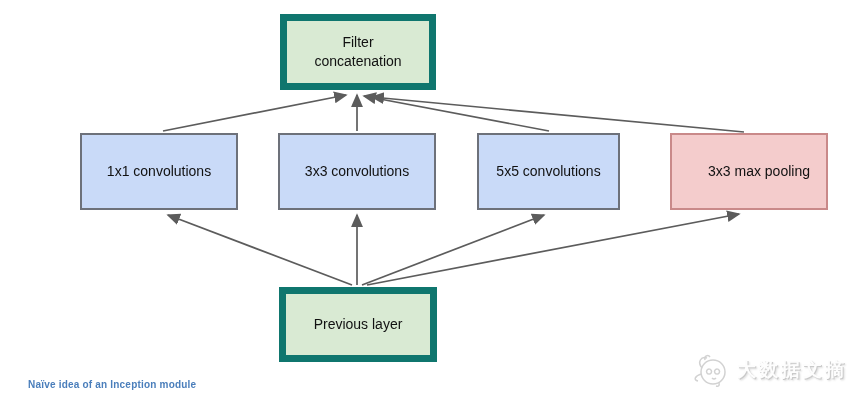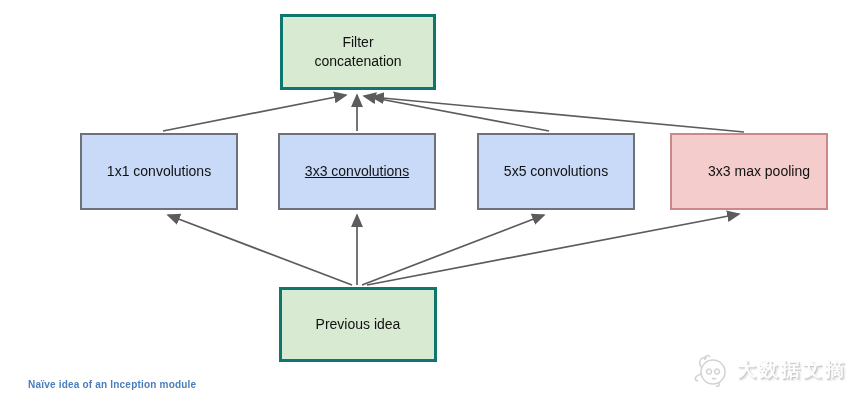--- a/index.html
+++ b/index.html
@@ -27,29 +27,29 @@
     display: flex;
     align-items: center;
     justify-content: center;
     text-align: center;
     font-size: 14px;
     line-height: 19px;
     color: #111111;
     box-sizing: border-box;
   }
   .node .lbl { display: inline-block; }
-  .green  { background: #d9ead3; border: 3px solid #0f766e; }
+  .green  { background: #d9ead3; border: 7px solid #0f766e; }
   .blue   { background: #c9daf8; border: 2px solid #6d717a; }
   .pink   { background: #f4cccc; border: 2px solid #c98989; padding-left: 20px; }
 
   #node-filter-concat { left: 280px; top: 14px;  width: 156px; height: 76px; }
   #node-filter-concat .lbl { width: 110px; }
   #node-conv1         { left: 80px;  top: 133px; width: 158px; height: 77px; }
-  #node-conv3         { left: 278px; top: 133px; width: 158px; height: 77px; text-decoration: underline; }
-  #node-conv5         { left: 477px; top: 133px; width: 158px; height: 77px; }
+  #node-conv3         { left: 278px; top: 133px; width: 158px; height: 77px; }
+  #node-conv5         { left: 477px; top: 133px; width: 143px; height: 77px; }
   #node-maxpool       { left: 670px; top: 133px; width: 158px; height: 77px; }
   #node-prev          { left: 279px; top: 287px; width: 158px; height: 75px; }
 
   #caption {
     position: absolute;
     left: 28px; top: 379px;
     z-index: 2;
     font-size: 10px;
     font-weight: bold;
     letter-spacing: 0.2px;
@@ -110,21 +110,21 @@
 
   <div class="node blue" id="node-conv5">
     <span class="lbl">5x5 convolutions</span>
   </div>
 
   <div class="node pink" id="node-maxpool">
     <span class="lbl">3x3 max pooling</span>
   </div>
 
   <div class="node green" id="node-prev">
-    <span class="lbl">Previous idea</span>
+    <span class="lbl">Previous layer</span>
   </div>
 
   <div id="caption">Naïve idea of an Inception module</div>
 
   <div id="watermark">
     <svg id="mascot" width="44" height="44" viewBox="0 0 44 44" xmlns="http://www.w3.org/2000/svg">
       <circle cx="24" cy="24" r="12"></circle>
       <path d="M13 20 C 8 14, 12 8, 18 10"></path>
       <path d="M16 12 C 15 8, 19 6, 21 9"></path>
       <path d="M12 26 C 6 28, 4 32, 9 33"></path>

